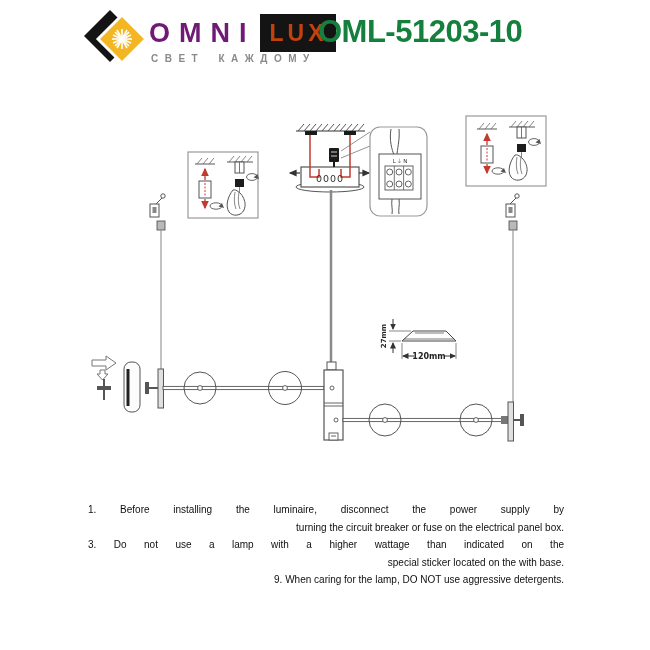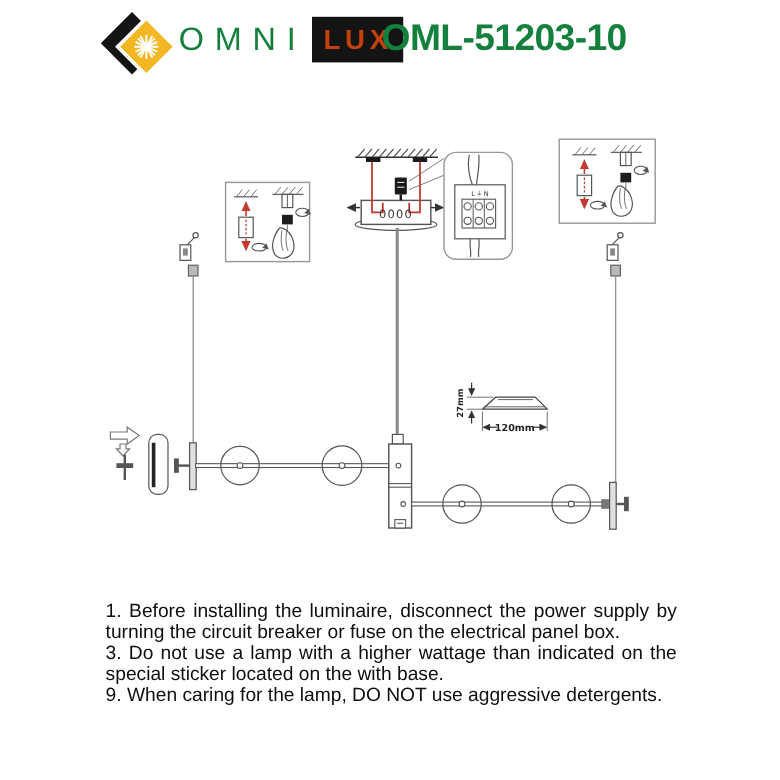--- a/index.html
+++ b/index.html
@@ -2,33 +2,33 @@
 <html><head>
 <meta charset="utf-8">
 <style>
   html,body{margin:0;padding:0;background:#ffffff;}
   .page{position:relative;width:650px;height:650px;background:#fff;overflow:hidden;
         font-family:"Liberation Sans", sans-serif;}
   
   .hdr{position:absolute;left:0;top:0;width:650px;height:90px;}
   .logo-mark{position:absolute;left:82px;top:8px;}
   .brand-line{position:absolute;left:149px;top:14px;display:flex;align-items:center;}
-  .brand-primary{font-size:27px;font-weight:400;letter-spacing:9px;color:#15803d;}
+  .brand-primary{font-size:27px;font-weight:700;letter-spacing:9px;color:#701a75;}
   .brand-secondary{display:inline-block;margin-left:4px;background:#141414;color:#c2410c;
         font-size:23px;font-weight:700;letter-spacing:4px;padding:6px 8px 5px 10px;}
   .brand-tagline{position:absolute;left:151px;top:53px;font-size:10px;font-weight:600;
         letter-spacing:6.5px;word-spacing:5px;color:#8a8a8a;}
   .model{position:absolute;left:318px;top:14px;font-size:31px;font-weight:700;
         letter-spacing:-0.5px;color:#15803d;}
   
   .diagram{position:absolute;left:0;top:0;width:650px;height:650px;}
   
   .instr{position:absolute;left:88px;top:501px;width:476px;color:#0f0f0f;
-        font-size:16px;line-height:17.6px;}
-  .iline{text-align:left;}
+        font-size:10px;line-height:17.6px;}
+  .iline{text-align:right;}
   .iline.jfull{text-align:justify;text-align-last:justify;}
 </style>
 </head>
 <body>
 
 <div class="page">
 
   <div class="hdr">
     <svg class="logo-mark" width="64" height="60" viewBox="0 0 64 60">
       <polygon points="2,28 28,2 54,28 28,54" fill="#141414"></polygon>
@@ -42,20 +42,21 @@
         <line x1="45" y1="22" x2="35" y2="40"></line>
         <line x1="31" y1="27" x2="49" y2="35"></line>
         <line x1="31" y1="35" x2="49" y2="27"></line>
         <circle cx="40" cy="31" r="2.4" fill="#ffffff" stroke="none"></circle>
       </g>
     </svg>
     <div class="brand-line">
       <span class="brand-primary">OMNI</span>
       <span class="brand-secondary">LUX</span>
     </div>
+    <div class="brand-tagline">СВЕТ КАЖДОМУ</div>
     <div class="model">OML-51203-10</div>
   </div>
 
   <svg class="diagram" width="650" height="650" viewBox="0 0 650 650">
     <defs>
       <marker id="ab" markerWidth="7" markerHeight="7" refX="5.5" refY="3" orient="auto">
         <path d="M0,0 L6.5,3 L0,6 Z" fill="#333"></path>
       </marker>
       <marker id="ar" markerWidth="7" markerHeight="7" refX="5.5" refY="3" orient="auto">
         <path d="M0,0 L6.5,3 L0,6 Z" fill="#C23A2F"></path>

